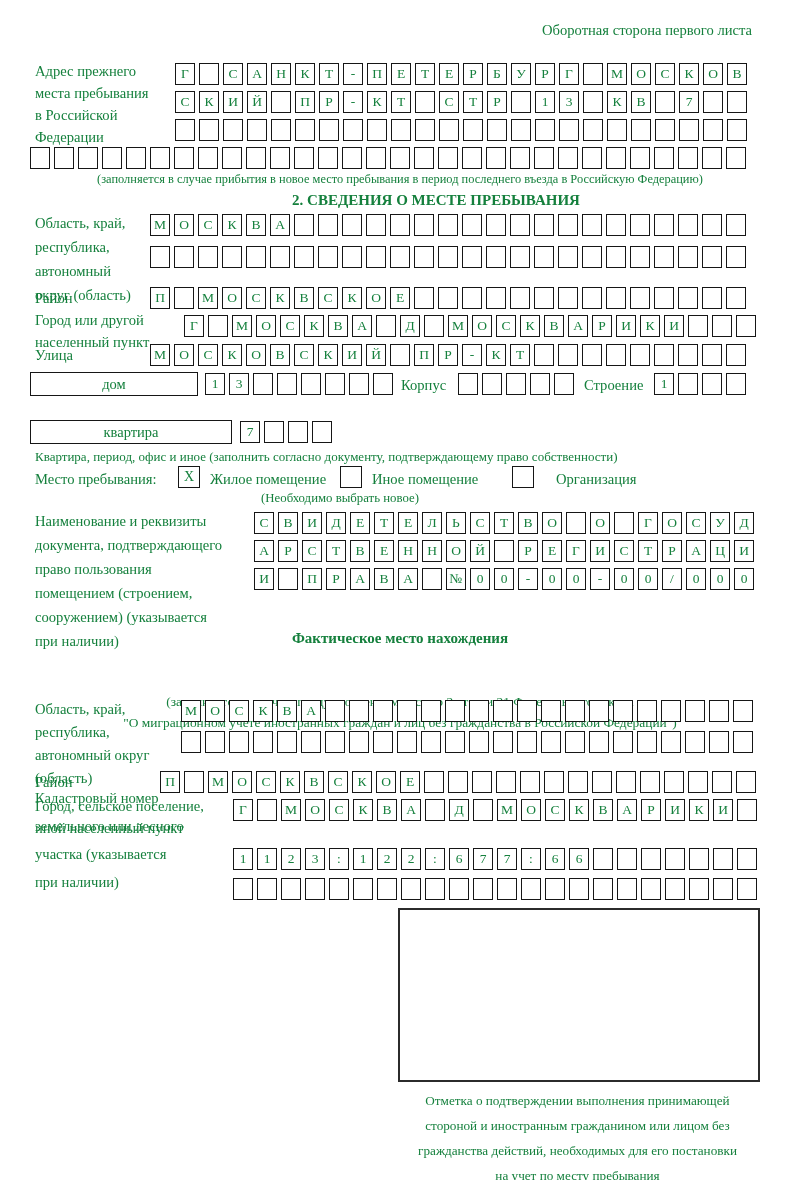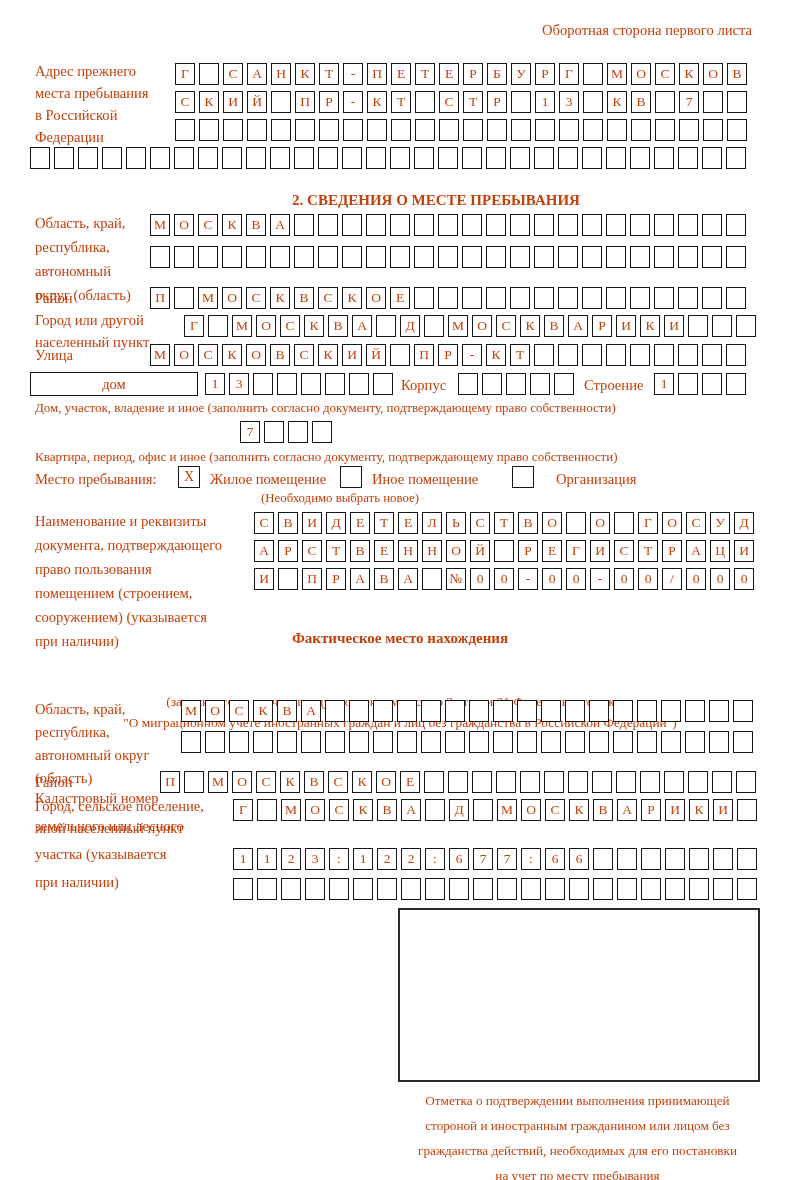--- a/index.html
+++ b/index.html
@@ -1,17 +1,17 @@
 <!DOCTYPE html>
 <html><head>
 <meta charset="utf-8">
 <style>
   html,body{margin:0;padding:0;background:#ffffff;}
   .page{position:relative;width:800px;height:1180px;background:#ffffff;
-        font-family:"Liberation Serif",serif;color:#c2410c;overflow:hidden;}
+        font-family:"Liberation Serif",serif;color:#15803d;overflow:hidden;}
   .abs{position:absolute;}
   .row{display:flex;}
   .cell{box-sizing:border-box;flex:0 0 20px;width:20px;height:22px;border:1.6px solid #161616;
         margin-right:4px;display:flex;align-items:center;justify-content:center;
         font-size:13.5px;line-height:1;background:#fff;}
   .lbl{font-size:14.6px;line-height:22px;white-space:pre-line;}
   .cap{font-size:12.4px;line-height:15px;}
   .title{font-weight:bold;font-size:15px;}
   .center{text-align:center;}
   .widebox{box-sizing:border-box;border:1.6px solid #161616;display:flex;align-items:center;
@@ -134,20 +134,21 @@
       <span class="cell"></span>
       <span class="cell"></span>
       <span class="cell"></span>
       <span class="cell"></span>
       <span class="cell"></span>
       <span class="cell"></span>
       <span class="cell"></span>
       <span class="cell"></span>
       <span class="cell"></span>
     </div>
+  <div class="abs cap center" style="left:0;top:172px;width:800px;">(заполняется в случае прибытия в новое место пребывания в период последнего въезда в Российскую Федерацию)</div>
 
   <div class="abs title center" style="left:0;top:192px;width:800px;padding-left:36px;">2. СВЕДЕНИЯ О МЕСТЕ ПРЕБЫВАНИЯ</div>
 
   <div class="abs lbl" style="left:35px;top:211px;width:125px;line-height:24px;">Область, край,
 республика,
 автономный
 округ (область)</div>
   <div class="abs row" style="left:150px;top:214px;">
       <span class="cell">М</span>
       <span class="cell">О</span>
@@ -309,22 +310,22 @@
       <span class="cell"></span>
       <span class="cell"></span>
     </div>
   <div class="abs lbl" style="left:584px;top:374px;">Строение</div>
   <div class="abs row" style="left:654px;top:373px;">
       <span class="cell">1</span>
       <span class="cell"></span>
       <span class="cell"></span>
       <span class="cell"></span>
     </div>
-  <div class="abs cap" style="left:35px;top:400px;font-size:13px;">Дом, участок, владение и иное (заполнить согласно документу, подтверждающему право собственности)</div>
-
+
+  <div class="abs widebox" style="left:30px;top:420px;width:202px;height:24px;">квартира</div>
   <div class="abs row" style="left:240px;top:421px;">
       <span class="cell">7</span>
       <span class="cell"></span>
       <span class="cell"></span>
       <span class="cell"></span>
     </div>
   <div class="abs cap" style="left:35px;top:449px;font-size:13px;">Квартира, период, офис и иное (заполнить согласно документу, подтверждающему право собственности)</div>
 
   <div class="abs lbl" style="left:35px;top:468px;">Место пребывания:</div>
   <div class="abs cbox" style="left:178px;top:466px;">X</div>

